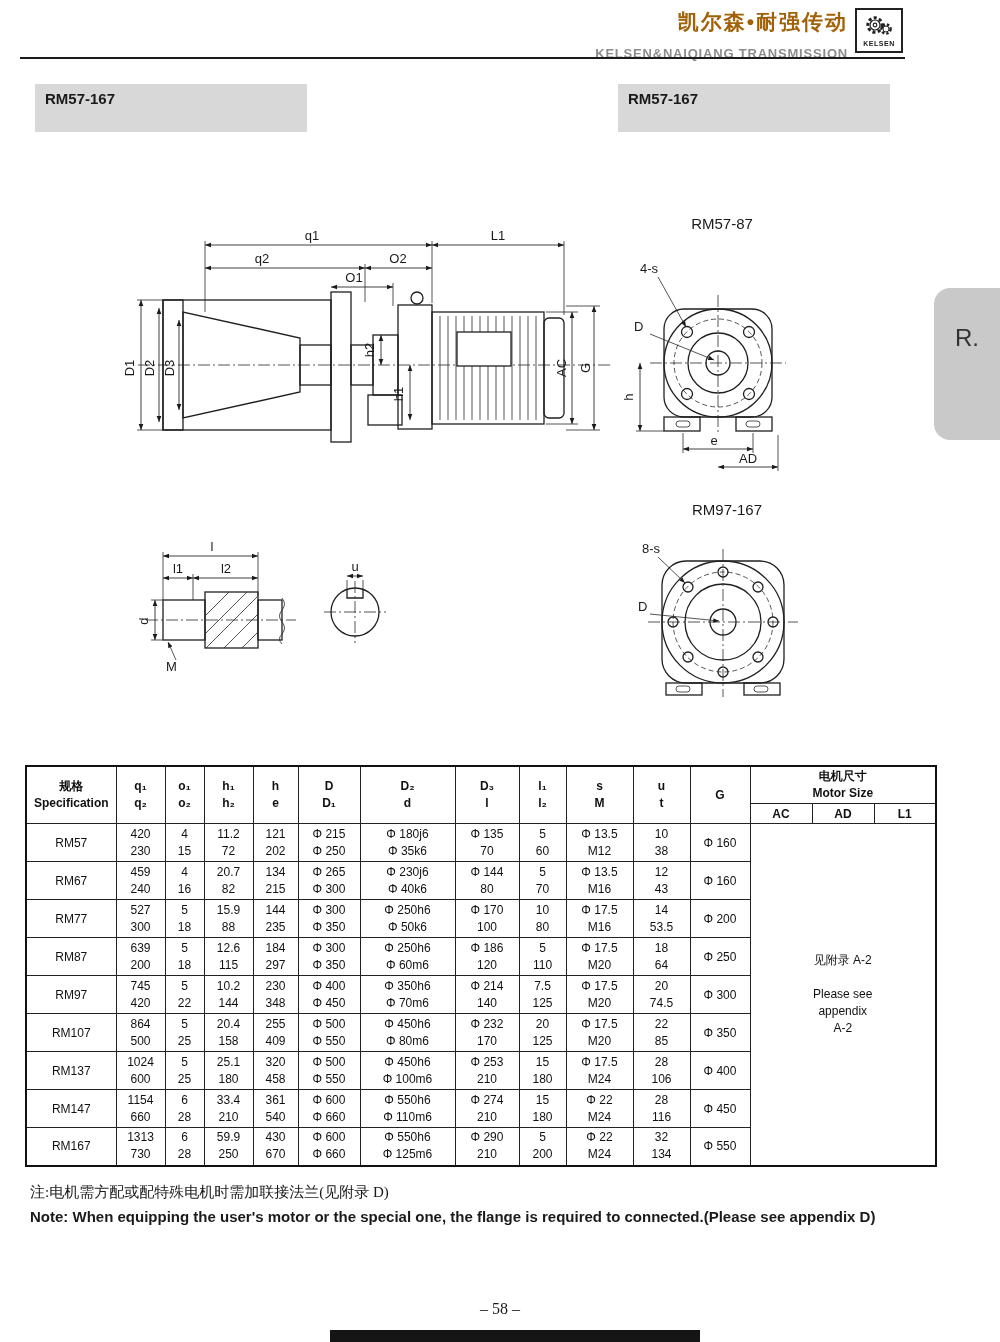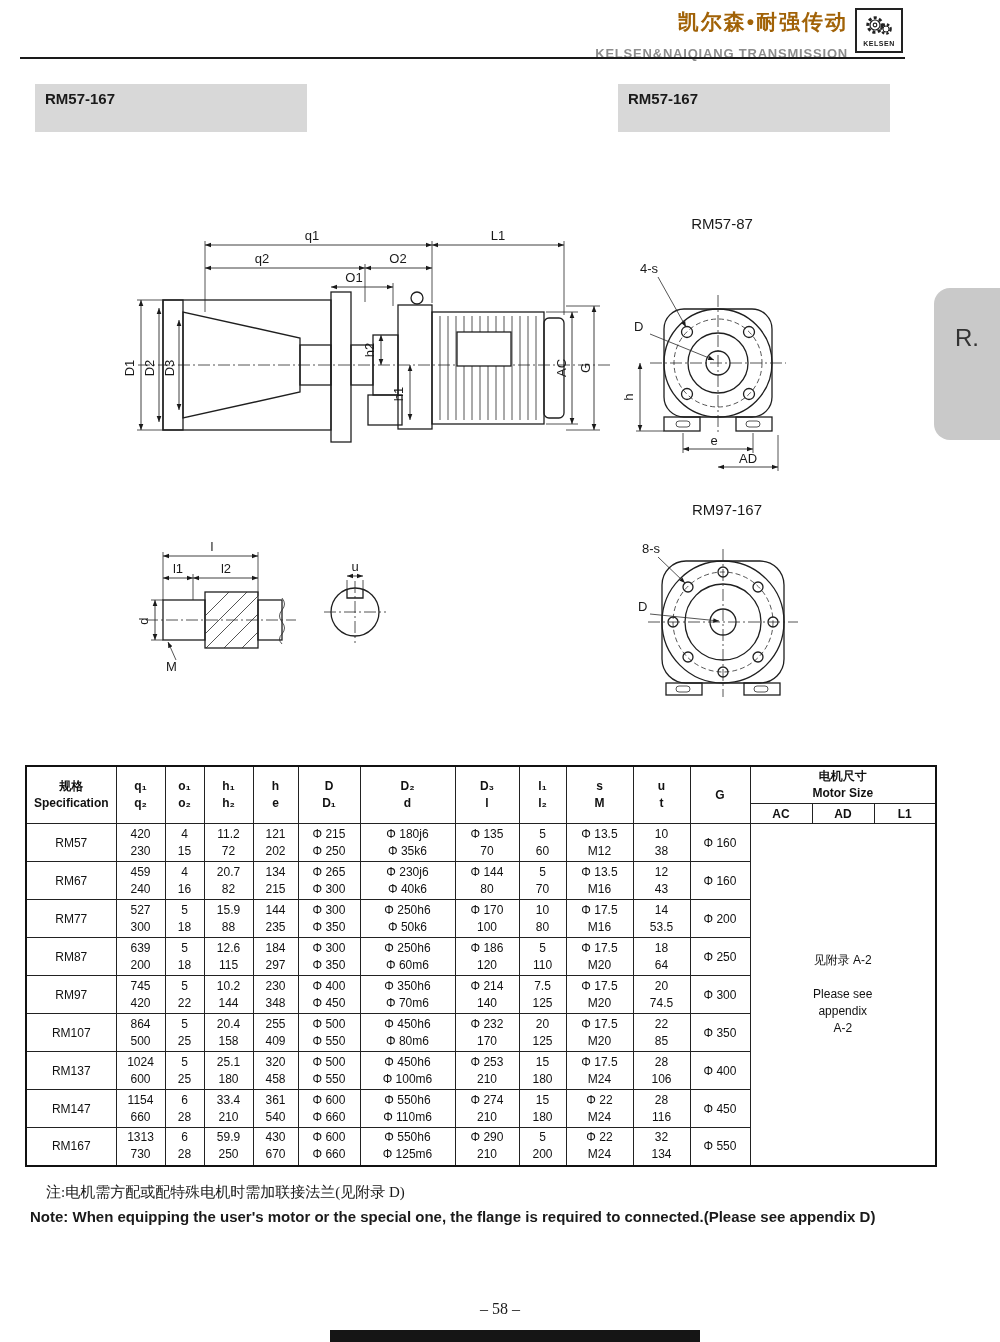--- a/index.html
+++ b/index.html
@@ -39,21 +39,21 @@
   .spec-table { position:absolute; left:25px; top:765px; width:800px; border-collapse:collapse;
     table-layout:fixed; text-align:center; font-size:12px; color:#111; border:2px solid #111;padding-left:16px; }
   .spec-table th, .spec-table td { border:1px solid #222; padding:1px 1px; vertical-align:middle; }
   .spec-table thead th { font-weight:bold; }
   .h-top, .h-bot { line-height:17px; }
   .motor-sub { height:20px; }
   .spec-table tbody td { height:38px; }
   .dim-top, .dim-bot { line-height:17px; }
   .motor-note { line-height:17px; }
   
-  .note-cn { position:absolute; left:30px; top:1183px; font-family:"Liberation Serif", serif; font-size:15px;margin-left:16px; }
+  .note-cn { position:absolute; left:30px; top:1183px; font-family:"Liberation Serif", serif; font-size:15px; }
   .note-en { position:absolute; left:30px; top:1208px; font-size:15px;font-weight:bold; }
   .page-number { position:absolute; left:0; top:1300px; width:100%; text-align:center;
     font-family:"Liberation Serif", serif; font-size:16px; }
   .footer-bar { position:absolute; left:330px; top:1330px; width:370px; height:12px; background:#151515; }
 </style>
 </head>
 <body>
 
 <div class="brand">
   <div class="brand-cn">凯尔森•耐强传动</div>

